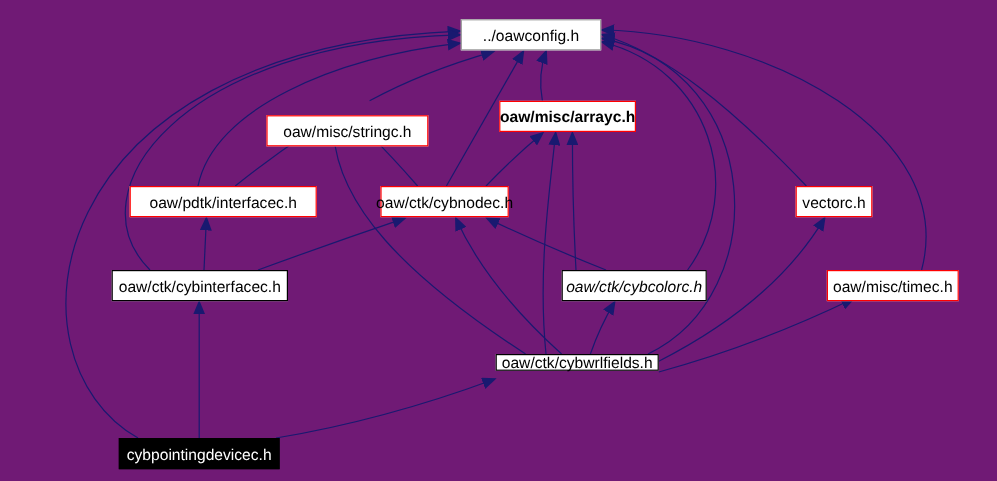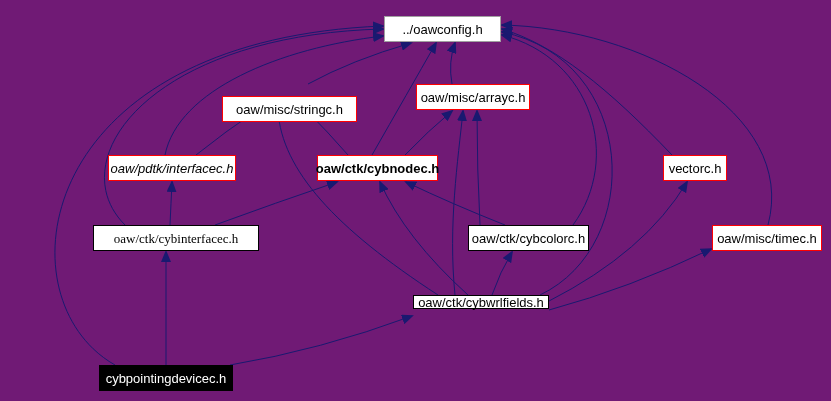--- a/index.html
+++ b/index.html
@@ -71,23 +71,23 @@
         <path d="M492,295 Q500,272 512,252" fill="none" stroke="#191970" stroke-width="1" marker-end="url(#arrowhead)"></path>
         <path d="M549,301 Q645,252 687,182" fill="none" stroke="#191970" stroke-width="1" marker-end="url(#arrowhead)"></path>
         <path d="M549,310 Q630,288 711,249" fill="none" stroke="#191970" stroke-width="1" marker-end="url(#arrowhead)"></path>
         <path d="M672,155 C608,88 555,45 502,29" fill="none" stroke="#191970" stroke-width="1" marker-end="url(#arrowhead)"></path>
         <path d="M768,225 C798,112 640,28 502,25" fill="none" stroke="#191970" stroke-width="1" marker-end="url(#arrowhead)"></path>
       </g>
   </svg>
   <div id="node-layer">
       <div class="node" style="left: 384px; top: 16px; width: 117px; height: 26px; border: 1px solid rgb(160, 160, 160); background: rgb(255, 255, 255); color: rgb(0, 0, 0);">../oawconfig.h</div>
       <div class="node" style="left: 222px; top: 96px; width: 135px; height: 26px; border: 1px solid rgb(255, 0, 0); background: rgb(255, 255, 255); color: rgb(0, 0, 0);">oaw/misc/stringc.h</div>
-      <div class="node" style="left: 416px; top: 84px; width: 114px; height: 26px; border: 1px solid rgb(255, 0, 0); background: rgb(255, 255, 255); color: rgb(0, 0, 0);">oaw/misc/arrayc.h</div>
-      <div class="node" style="left: 108px; top: 155px; width: 128px; height: 26px; border: 1px solid rgb(255, 0, 0); background: rgb(255, 255, 255); color: rgb(0, 0, 0); font-style: italic;">oaw/pdtk/interfacec.h</div>
-      <div class="node" style="left: 317px; top: 155px; width: 121px; height: 26px; border: 1px solid rgb(255, 0, 0); background: rgb(255, 255, 255); color: rgb(0, 0, 0); font-weight: bold;">oaw/ctk/cybnodec.h</div>
+      <div class="node" style="left: 416px; top: 84px; width: 114px; height: 26px; border: 1px solid rgb(255, 0, 0); background: rgb(255, 255, 255); color: rgb(0, 0, 0); font-weight: bold;">oaw/misc/arrayc.h</div>
+      <div class="node" style="left: 108px; top: 155px; width: 156px; height: 26px; border: 1px solid rgb(255, 0, 0); background: rgb(255, 255, 255); color: rgb(0, 0, 0);">oaw/pdtk/interfacec.h</div>
+      <div class="node" style="left: 317px; top: 155px; width: 107px; height: 26px; border: 1px solid rgb(255, 0, 0); background: rgb(255, 255, 255); color: rgb(0, 0, 0);">oaw/ctk/cybnodec.h</div>
       <div class="node" style="left: 663px; top: 155px; width: 64px; height: 26px; border: 1px solid rgb(255, 0, 0); background: rgb(255, 255, 255); color: rgb(0, 0, 0); text-align: right;">vectorc.h</div>
-      <div class="node" style="left: 93px; top: 225px; width: 166px; height: 26px; border: 1px solid rgb(0, 0, 0); background: rgb(255, 255, 255); color: rgb(0, 0, 0); font-family: Liberation Serif, serif;">oaw/ctk/cybinterfacec.h</div>
-      <div class="node" style="left: 468px; top: 225px; width: 121px; height: 26px; border: 1px solid rgb(0, 0, 0); background: rgb(255, 255, 255); color: rgb(0, 0, 0);">oaw/ctk/cybcolorc.h</div>
-      <div class="node" style="left: 712px; top: 225px; width: 110px; height: 26px; border: 1px solid rgb(255, 0, 0); background: rgb(255, 255, 255); color: rgb(0, 0, 0);">oaw/misc/timec.h</div>
+      <div class="node" style="left: 93px; top: 225px; width: 147px; height: 26px; border: 1px solid rgb(0, 0, 0); background: rgb(255, 255, 255); color: rgb(0, 0, 0);">oaw/ctk/cybinterfacec.h</div>
+      <div class="node" style="left: 468px; top: 225px; width: 121px; height: 26px; border: 1px solid rgb(0, 0, 0); background: rgb(255, 255, 255); color: rgb(0, 0, 0); font-style: italic;">oaw/ctk/cybcolorc.h</div>
+      <div class="node" style="left: 689px; top: 225px; width: 110px; height: 26px; border: 1px solid rgb(255, 0, 0); background: rgb(255, 255, 255); color: rgb(0, 0, 0);">oaw/misc/timec.h</div>
       <div class="node" style="left: 413px; top: 295px; width: 136px; height: 14px; border: 1px solid rgb(0, 0, 0); background: rgb(255, 255, 255); color: rgb(0, 0, 0);">oaw/ctk/cybwrlfields.h</div>
       <div class="node" style="left: 99px; top: 365px; width: 134px; height: 26px; border: 1px solid rgb(0, 0, 0); background: rgb(0, 0, 0); color: rgb(255, 255, 255); text-align: center;">cybpointingdevicec.h</div>
     </div>
 </div>
 
 </body></html>

